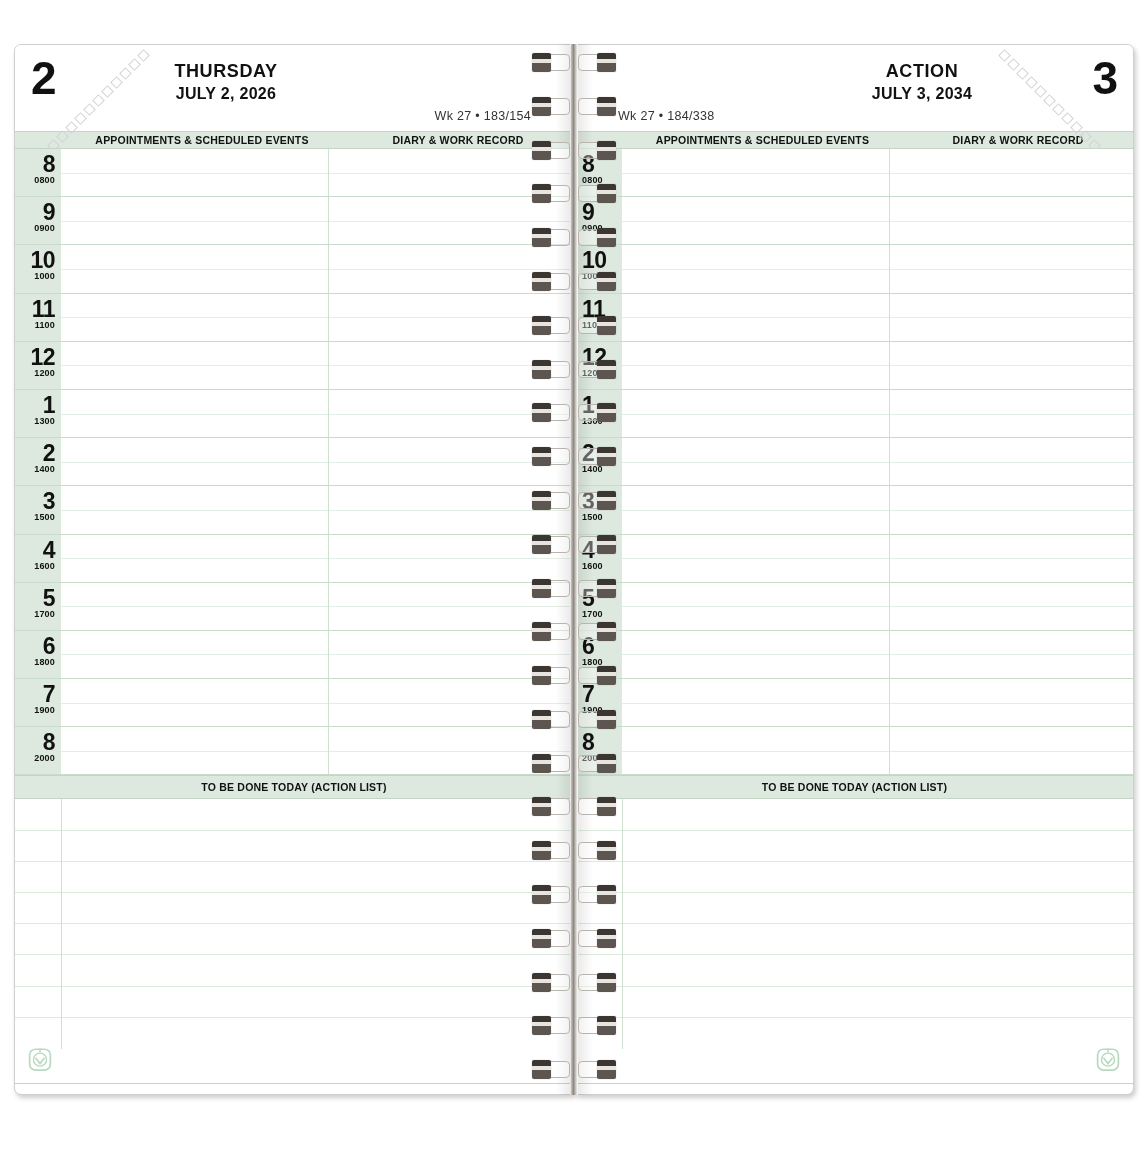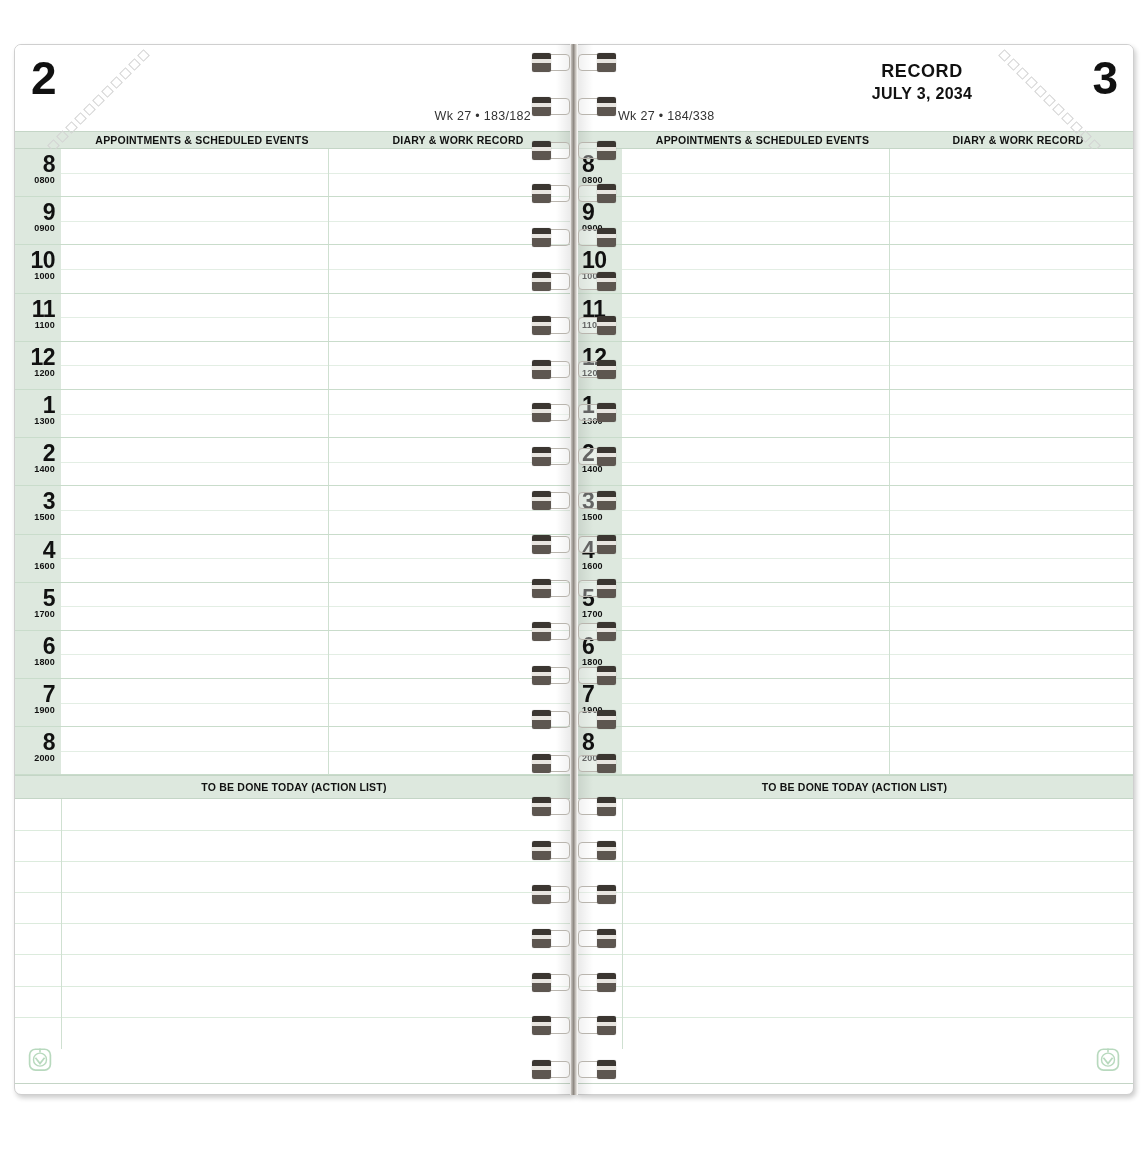--- a/index.html
+++ b/index.html
@@ -305,21 +305,25 @@
           <div class="dia" style="left: 60px; top: 20px;"></div>
           <div class="dia" style="left: 51px; top: 29px;"></div>
           <div class="dia" style="left: 42px; top: 38px;"></div>
           <div class="dia" style="left: 33px; top: 47px;"></div>
           <div class="dia" style="left: 24px; top: 56px;"></div>
           <div class="dia" style="left: 15px; top: 65px;"></div>
           <div class="dia" style="left: 6px; top: 74px;"></div>
           <div class="dia" style="left: -3px; top: 83px;"></div>
           <div class="dia" style="left: -12px; top: 92px;"></div>
         </div>
-      <div class="wkinfo">Wk 27  •  183/182</div>
+      <div class="daytitle">
+        <div class="dayname">THURSDAY</div>
+        <div class="daydate">JULY 2, 2026</div>
+      </div>
+      <div class="wkinfo">Wk 27  •  183/154</div>
     </div>
 
     <div class="colhdr">
       <div class="cell spacer"></div>
       <div class="cell c-appt">APPOINTMENTS &amp; SCHEDULED EVENTS</div>
       <div class="cell c-diary">DIARY &amp; WORK RECORD</div>
     </div>
 
     <div class="hours">
         <div class="hourrow">
@@ -475,21 +479,21 @@
           <div class="dia" style="right: 51px; top: 29px;"></div>
           <div class="dia" style="right: 42px; top: 38px;"></div>
           <div class="dia" style="right: 33px; top: 47px;"></div>
           <div class="dia" style="right: 24px; top: 56px;"></div>
           <div class="dia" style="right: 15px; top: 65px;"></div>
           <div class="dia" style="right: 6px; top: 74px;"></div>
           <div class="dia" style="right: -3px; top: 83px;"></div>
           <div class="dia" style="right: -12px; top: 92px;"></div>
         </div>
       <div class="daytitle">
-        <div class="dayname">RECORD</div>
+        <div class="dayname">ACTION</div>
         <div class="daydate">JULY 3, 2034</div>
       </div>
       <div class="wkinfo">Wk 27  •  184/338</div>
     </div>
 
     <div class="colhdr">
       <div class="cell spacer"></div>
       <div class="cell c-appt">APPOINTMENTS &amp; SCHEDULED EVENTS</div>
       <div class="cell c-diary">DIARY &amp; WORK RECORD</div>
     </div>

